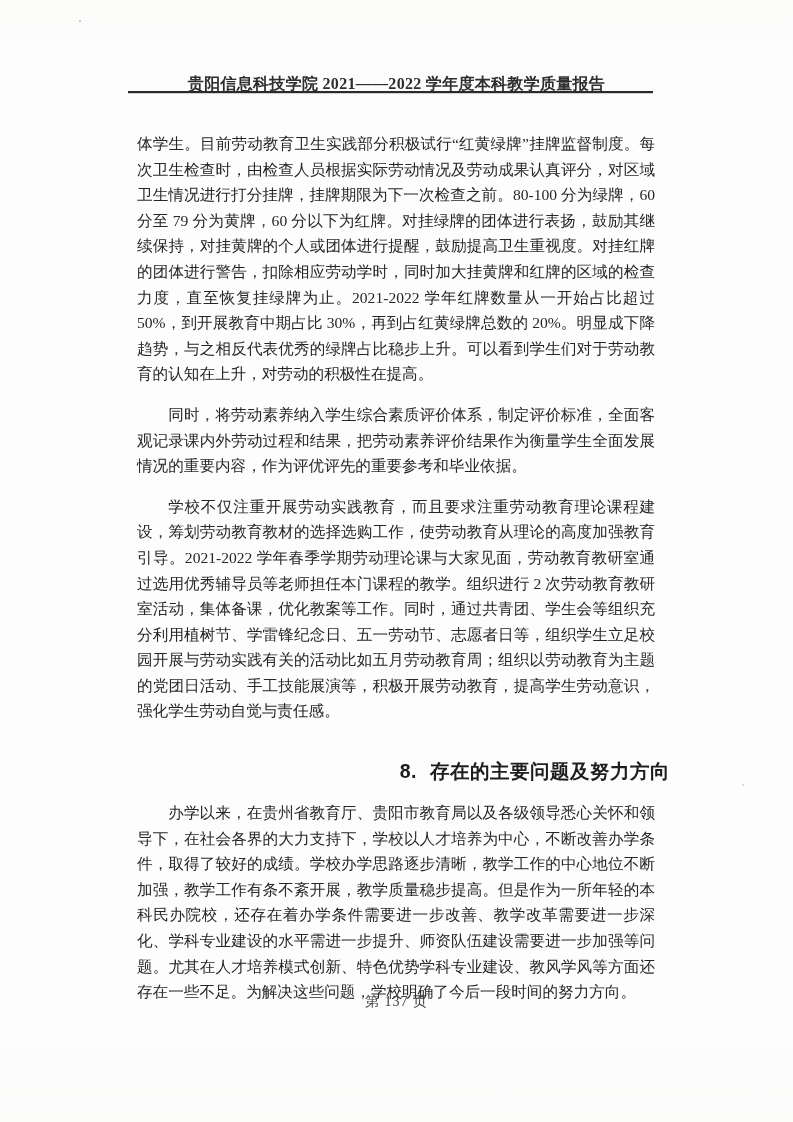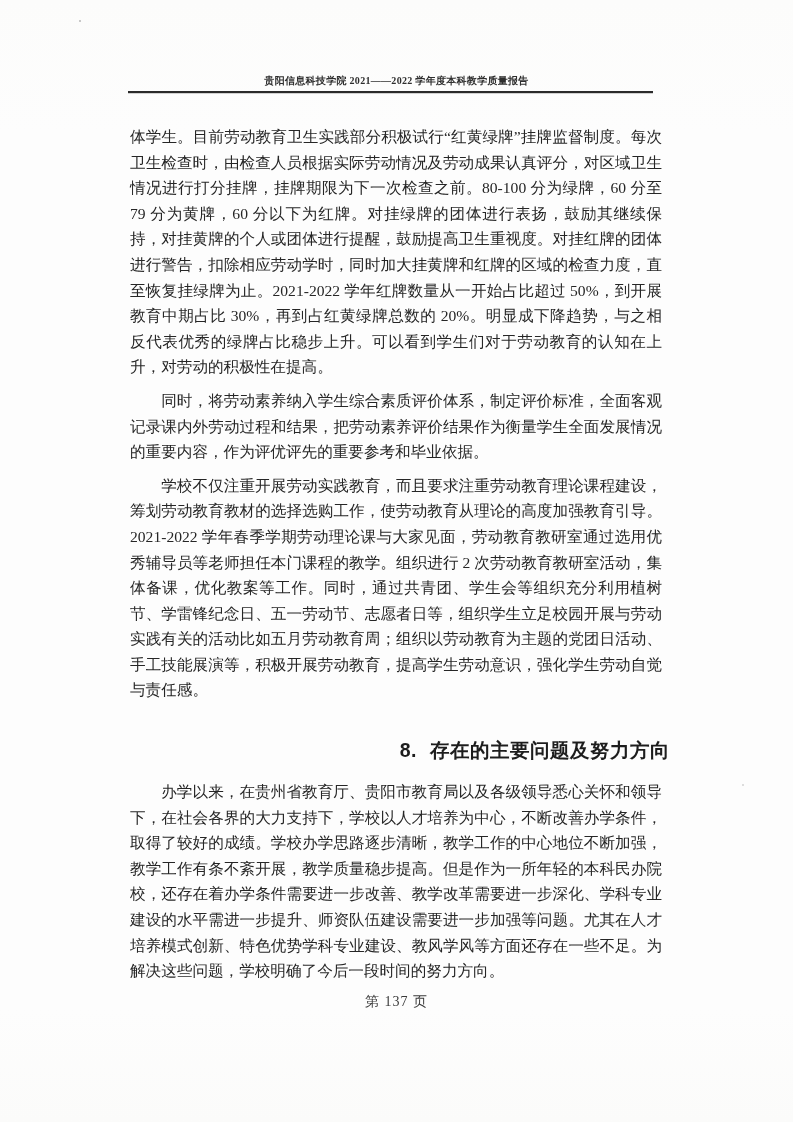--- a/index.html
+++ b/index.html
@@ -18,21 +18,21 @@
     font-family: "Liberation Serif", "DejaVu Serif", serif;
     color: #262626;
   }
   
   .running-head {
     position: absolute;
     top: 74px;
     left: 0;
     width: 793px;
     text-align: center;
-    font-size: 10px;
+    font-size: 16px;
     font-weight: bold;
     letter-spacing: 0.3px;
     color: #2e2e2e;
   }
   .header-rule {
     position: absolute;
     top: 91px;
     left: 128px;
     width: 525px;
     height: 2.4px;
@@ -44,21 +44,21 @@
     position: absolute;
     top: 116px;
     left: 122px;
     width: 548px;
     font-size: 15.6px;
     line-height: 25.6px;
     text-align: justify;
     color: #262626;
   }
   .content p {
-    margin: 8px;
+    margin: 15px;
     padding: 0;
   }
   .content p.indent {
     text-indent: 2em;
   }
   .section-heading {
     margin-top: 34px;
     margin-bottom: 16px;
     font-family: "Liberation Sans", "DejaVu Sans", sans-serif;
     font-size: 19.5px;

